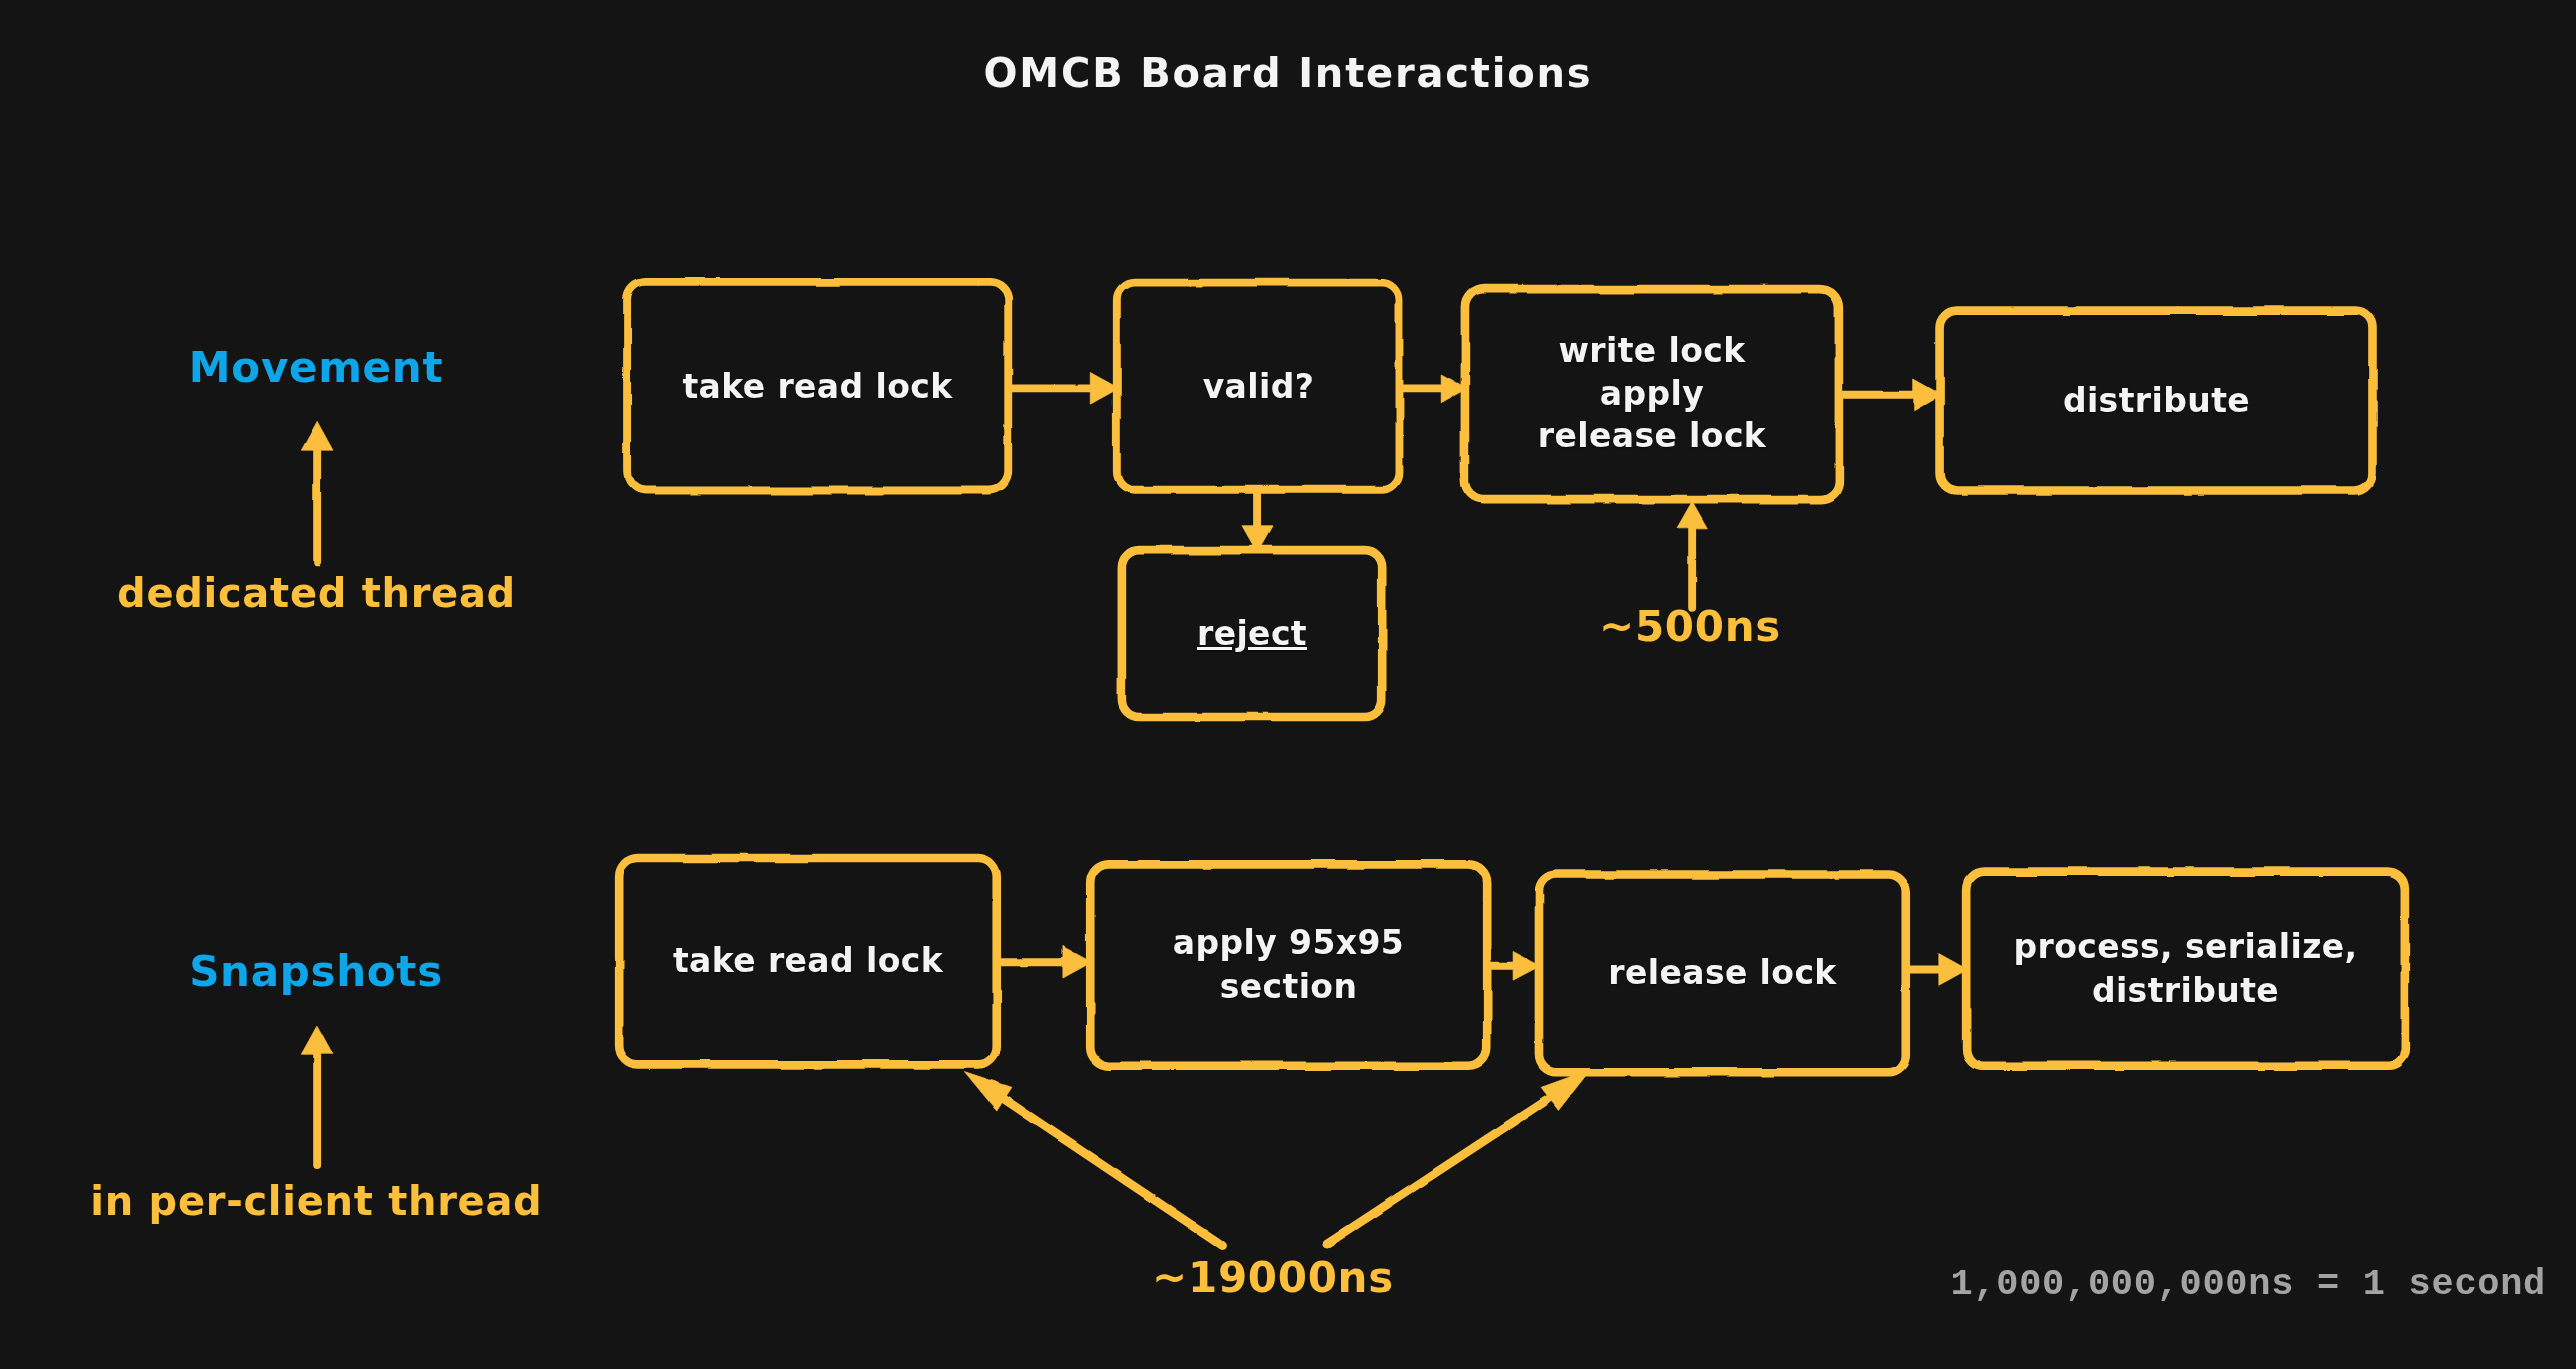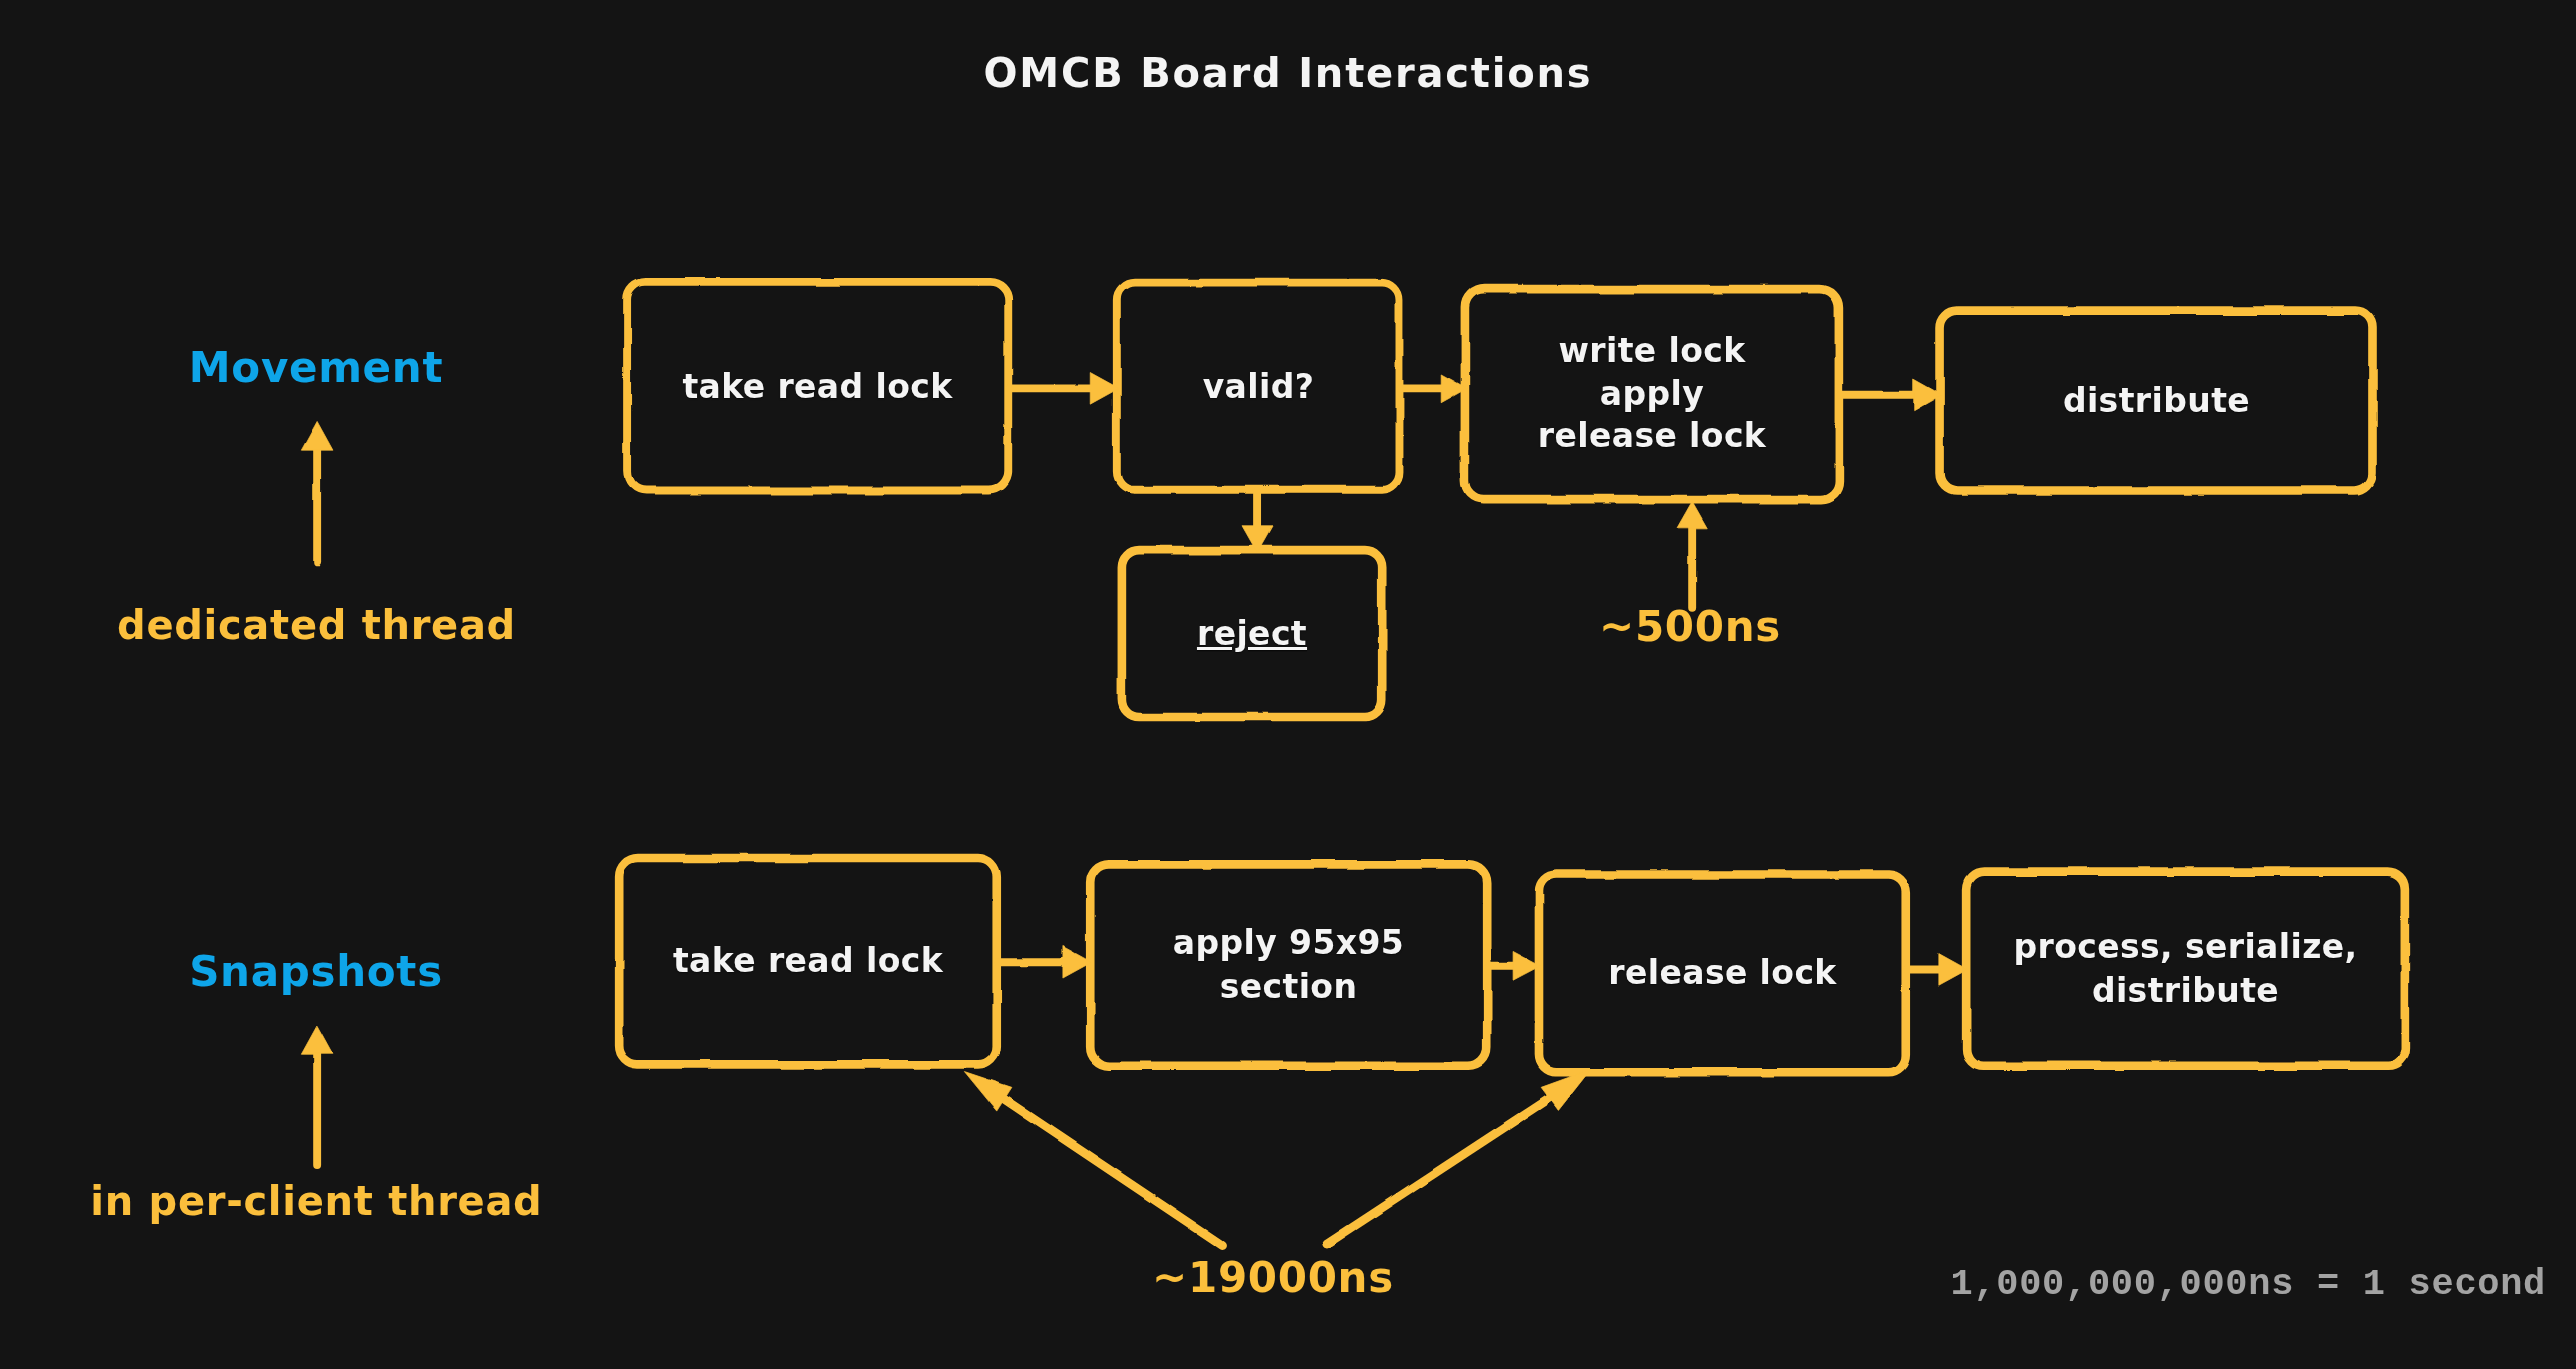--- a/index.html
+++ b/index.html
@@ -155,21 +155,21 @@
       <g>
         <line x1="441" y1="1620" x2="441" y2="1460" stroke-width="11" stroke-linecap="round"></line>
         <polygon points="419,1466 441,1426 463,1466"></polygon>
       </g>
     </g>
   </svg>
 
   <div class="txt page-title" style="left:0; top:36px; width:2576px; height:58px;margin-top:8px;">OMCB Board Interactions</div>
 
   <div class="txt row-title" style="left:86px; top:338px; width:460px; height:58px;">Movement</div>
-  <div class="txt thread-note" style="left:43px; top:596px; width:547px; height:58px;">dedicated thread</div>
+  <div class="txt thread-note" style="left:43px; top:564px; width:547px; height:58px;">dedicated thread</div>
 
   <div class="txt node-label" style="left:627px; top:282px; width:381px; height:209px;">take read lock</div>
   <div class="txt node-label" style="left:1117px; top:283px; width:283px; height:207px;">valid?</div>
   <div class="txt node-label three-line" style="left:1465px; top:289px; width:374px; height:210px;">write lock
 apply
 release lock</div>
   <div class="txt node-label" style="left:1940px; top:311px; width:433px; height:180px;">distribute</div>
   <div class="txt node-label" style="left:1122px; top:550px; width:260px; height:167px;text-decoration:underline;">reject</div>
 
   <div class="txt timing-note" style="left:1510px; top:597px; width:360px; height:58px;">~500ns</div>

